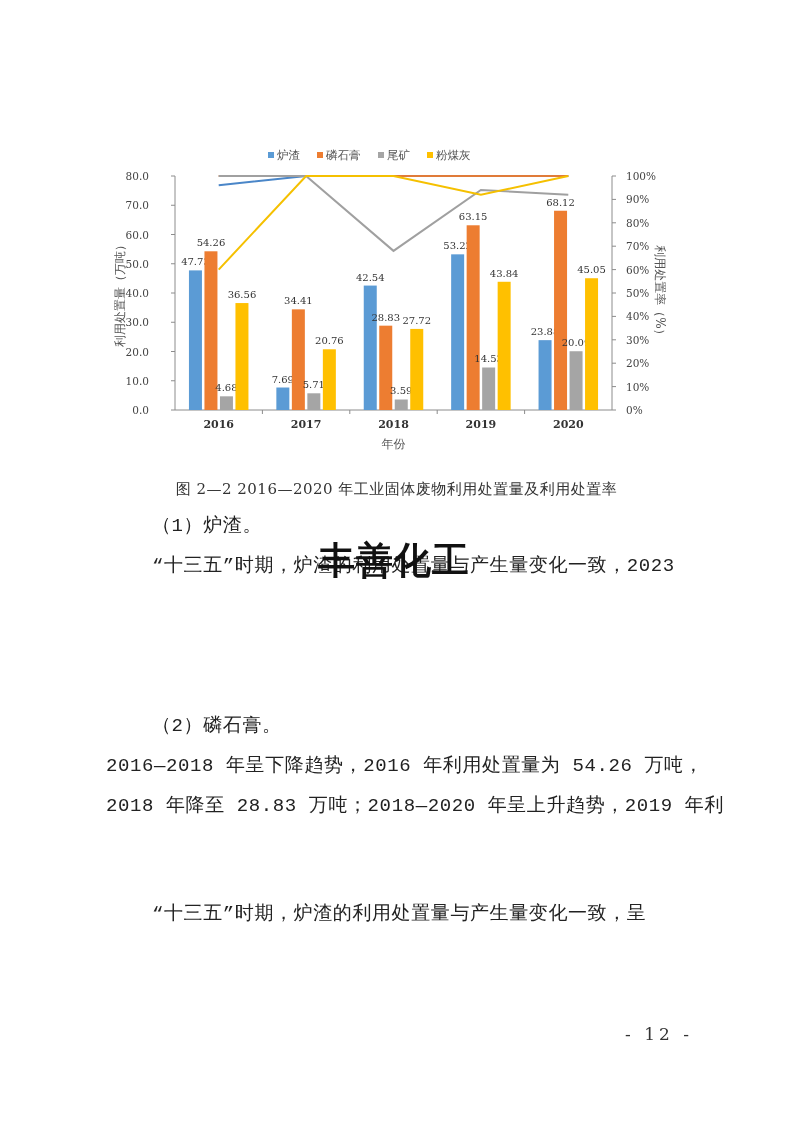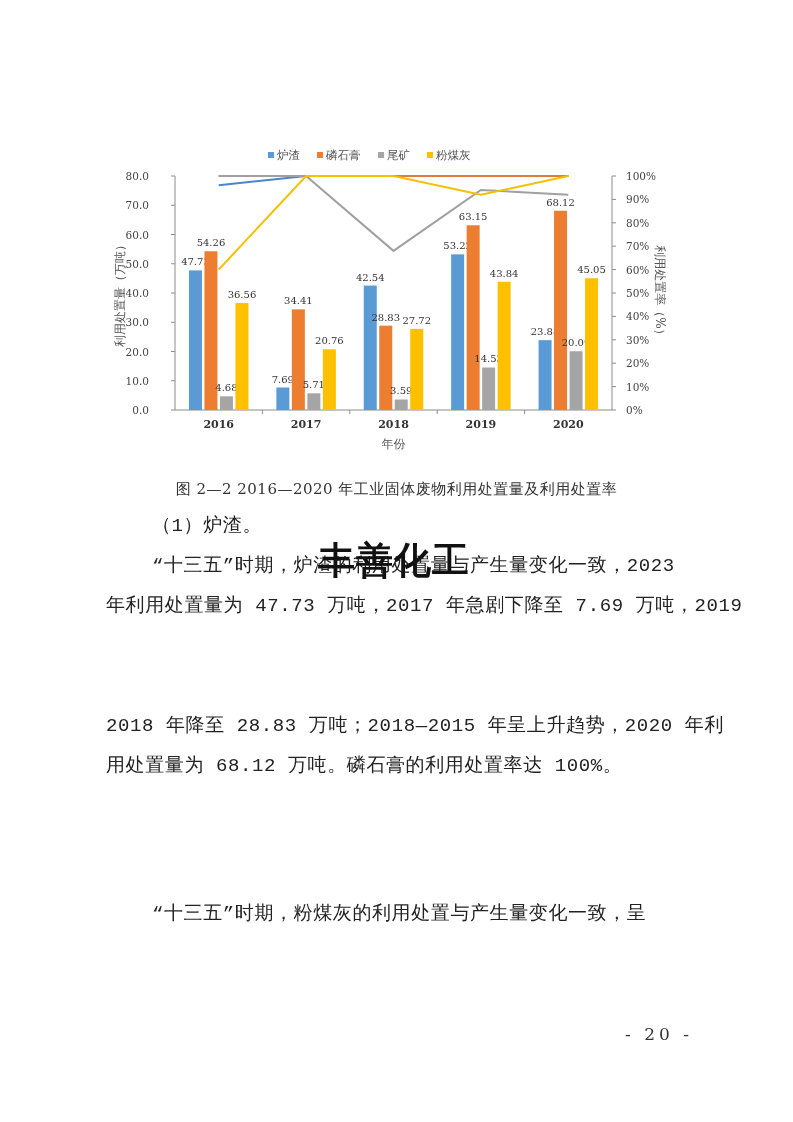--- a/index.html
+++ b/index.html
@@ -130,27 +130,27 @@
       <rect x="327" y="12" width="6" height="6" fill="#FFC000"></rect>
       <text x="336" y="19" font-size="11.5" fill="#555" font-family="&quot;DejaVu Serif&quot;,&quot;Liberation Serif&quot;,serif">粉煤灰</text>
     </svg>
 </div>
 
 <div class="caption">图 2—2 2016—2020 年工业固体废物利用处置量及利用处置率</div>
 
 <div class="para" style="top:506px;">
   <span class="ln indent">（1）炉渣。</span>
   <span class="ln indent">“十三五”时期，炉渣的利用处置量与产生量变化一致，2023</span>
-  <span class="ln">年利用处置量为 47.73 万吨，2017 年急剧下降至 7.69 万吨，2019</span>
 </div>
 
 <div class="para" style="top:706px;">
-  <span class="ln">2018 年降至 28.83 万吨；2018—2015 年呈上升趋势，2020 年利</span>
-  <span class="ln">用处置量为 68.12 万吨。磷石膏的利用处置率达 100%。</span>
+  <span class="ln indent">（2）磷石膏。</span>
+  <span class="ln">2016—2018 年呈下降趋势，2016 年利用处置量为 54.26 万吨，</span>
+  <span class="ln">2018 年降至 28.83 万吨；2018—2020 年呈上升趋势，2019 年利</span>
 </div>
 
 <div class="para" style="top:894px;">
-  <span class="ln indent">“十三五”时期，粉煤灰的利用处置与产生量变化一致，呈</span>
+  <span class="ln indent">“十三五”时期，炉渣的利用处置量与产生量变化一致，呈</span>
 </div>
 
 <div class="watermark">丰善化工</div>
 
-<div class="page-num">- 20 -</div>
+<div class="page-num">- 12 -</div>
 
 </body></html>

